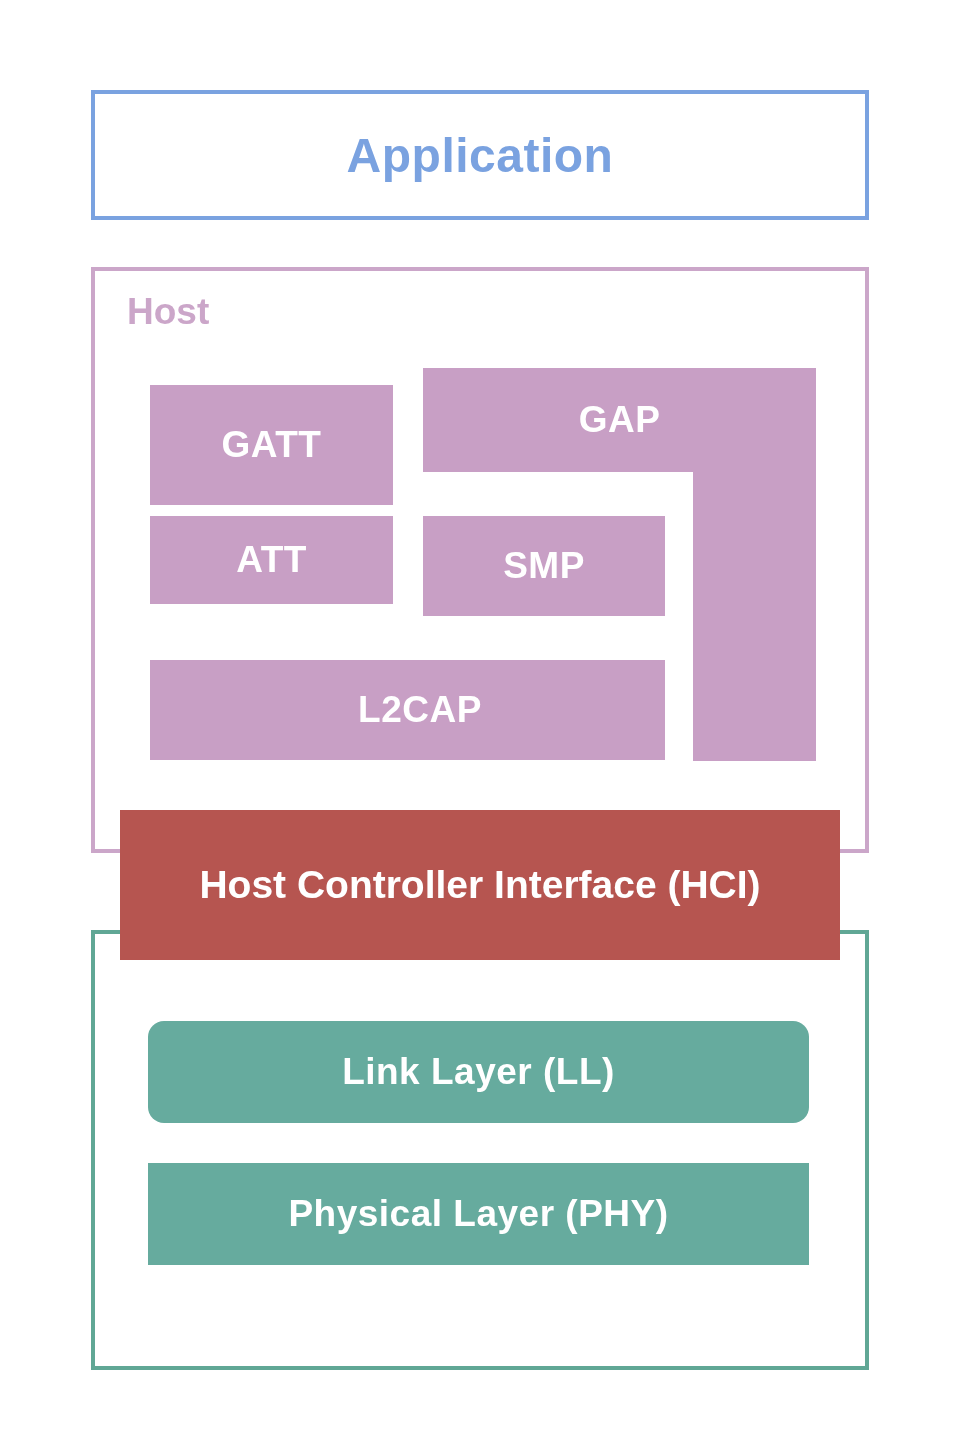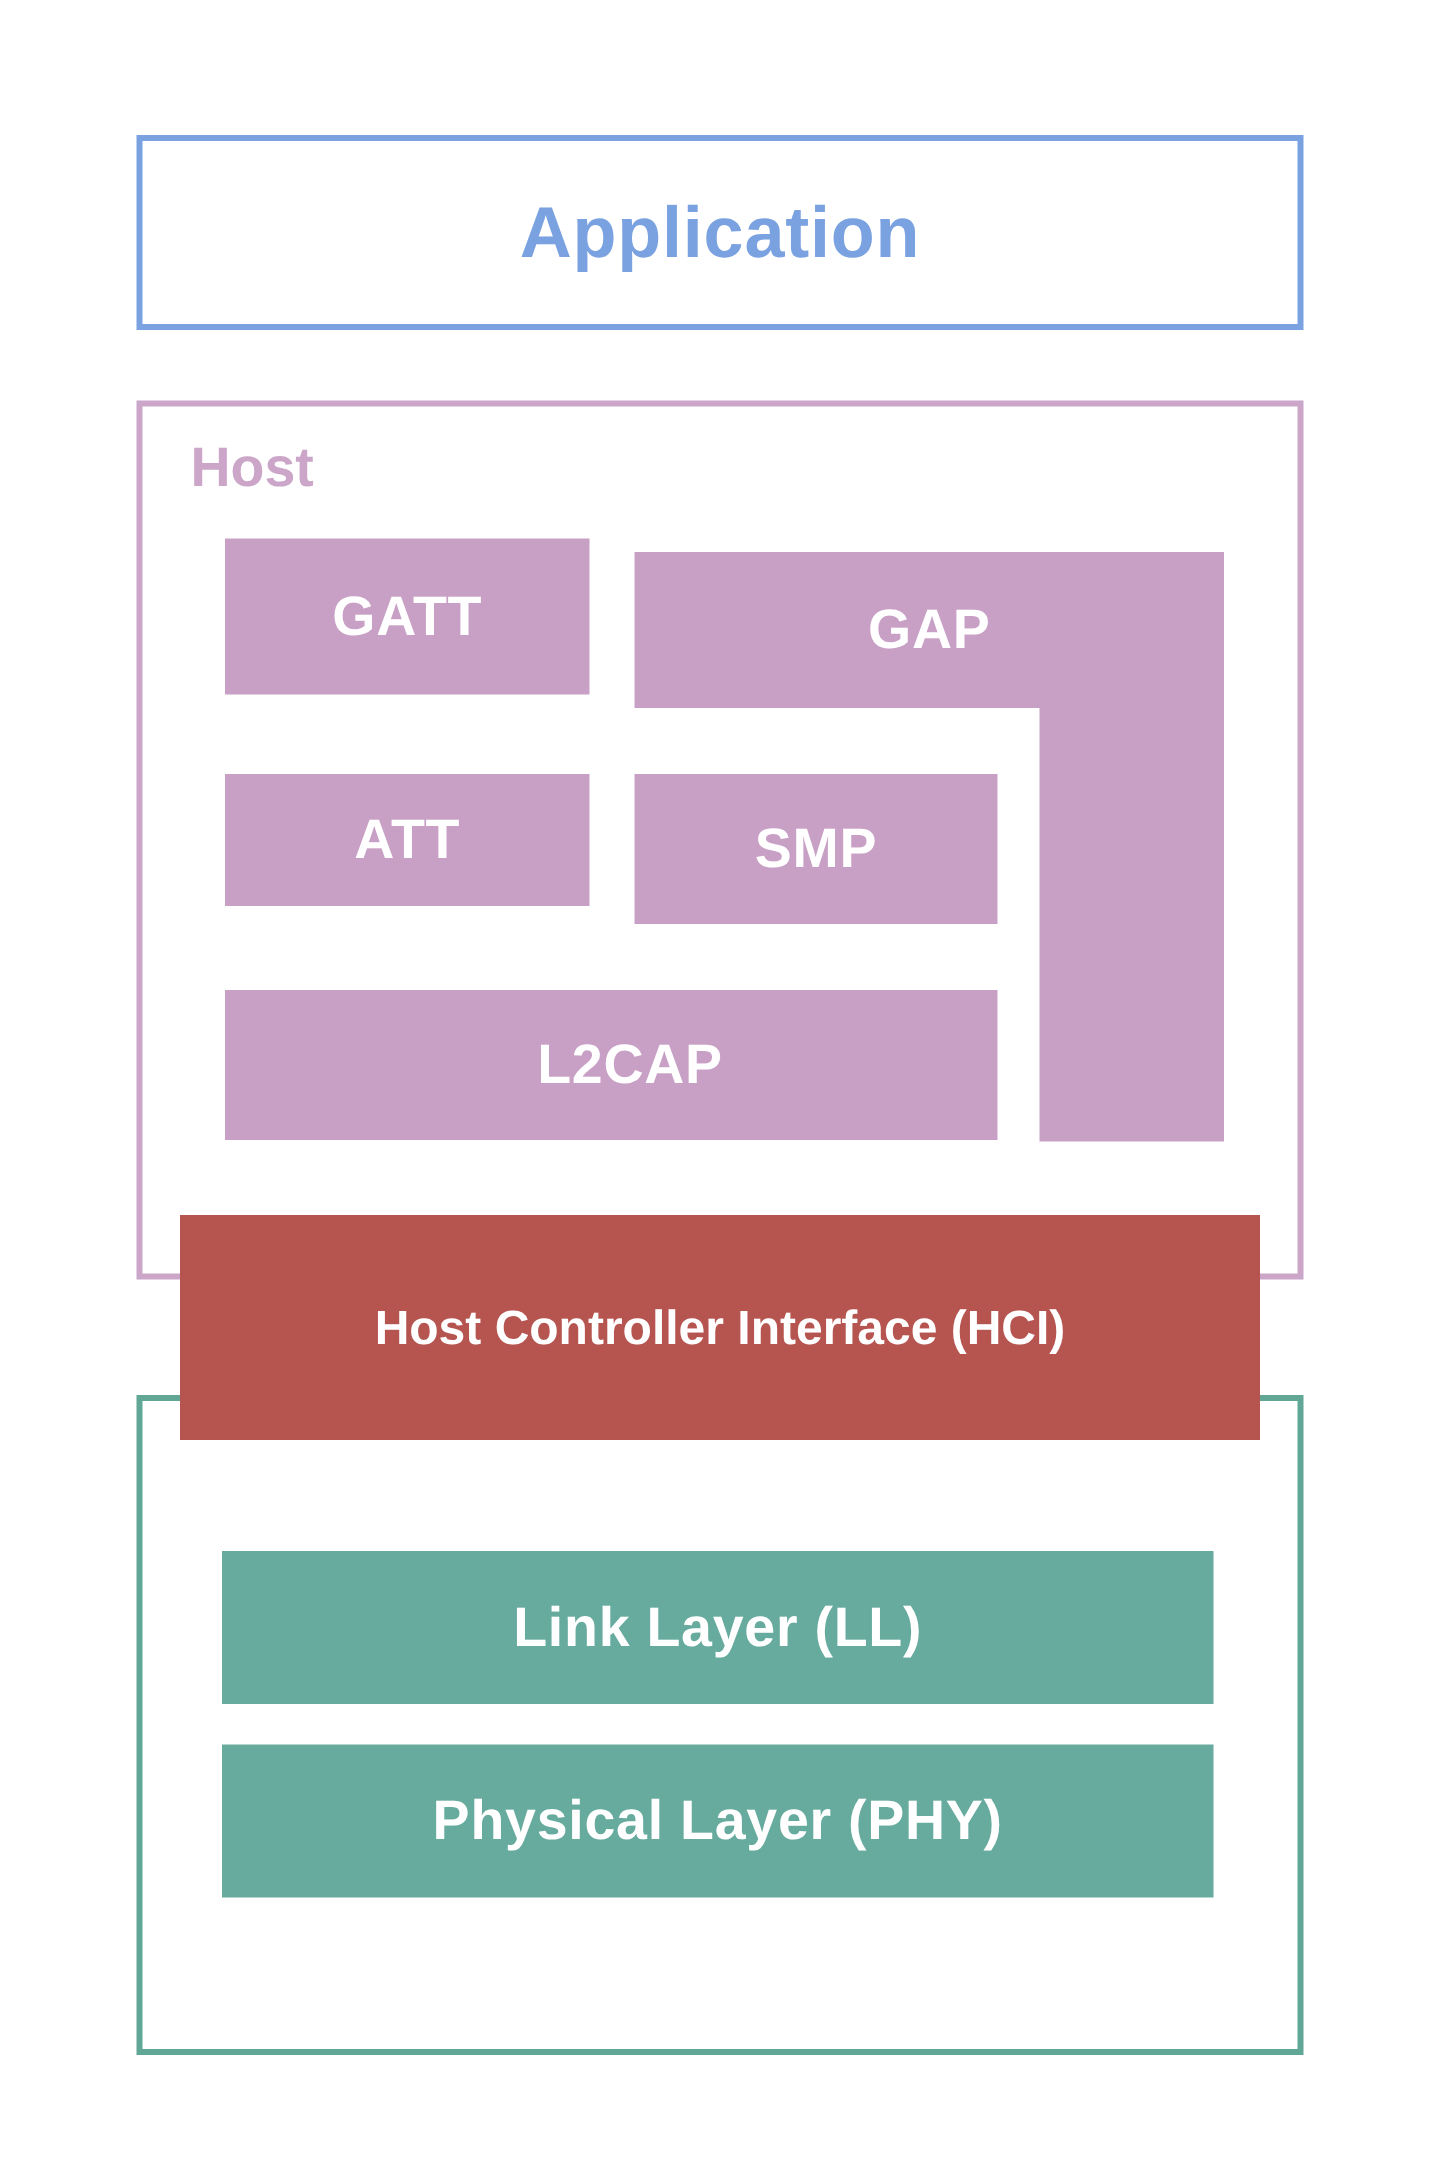--- a/index.html
+++ b/index.html
@@ -47,47 +47,47 @@
     color: var(--host-accent);
     font-size: 37px; font-weight: bold;
   }
   .block {
     position: absolute;
     display: flex; align-items: center; justify-content: center;
     color: var(--block-text);
     font-size: 37px; font-weight: bold; letter-spacing: 0.5px;
   }
   .host-block { background: var(--host-block-fill); }
-  .block-gatt  { left: 55px;  top: 88px;  width: 243px; height: 104px; }
+  .block-gatt  { left: 55px;  top: 114px;  width: 243px; height: 120px; }
   .block-gap   { left: 328px; top: 97px;  width: 393px; height: 104px; }
   .gap-column  { position: absolute; left: 598px; top: 201px; width: 123px; height: 289px;
                  background: var(--host-block-fill); }
   .block-att   { left: 55px;  top: 245px; width: 243px; height: 88px; }
   .block-smp   { left: 328px; top: 245px; width: 242px; height: 100px; }
   .block-l2cap { left: 55px;  top: 389px; width: 515px; height: 100px; padding-left: 25px; }
   .hci-bar {
     position: absolute;
     left: 120px; top: 810px; width: 720px; height: 150px;
     background: var(--hci-fill);
     display: flex; align-items: center; justify-content: center;
     color: var(--block-text);
-    font-size: 32px; font-weight: bold;
+    font-size: 39px; font-weight: bold;
     z-index: 5;
   }
   .controller-box {
     left: 91px; top: 930px; width: 778px; height: 440px;
     border: 4px solid var(--controller-accent);
   }
   .controller-label {
     position: absolute; left: 32px; bottom: 16px;
     color: var(--controller-accent);
     font-size: 37px; font-weight: bold;
   }
   .controller-block { background: var(--controller-block-fill); }
-  .block-ll  { left: 53px; top: 100px;  width: 661px; height: 102px; }
+  .block-ll  { left: 53px; top: 87px;  width: 661px; height: 102px; border-radius: 16px; }
   .block-phy { left: 53px; top: 229px; width: 661px; height: 102px; }
 </style>
 </head>
 <body>
 
 <div class="canvas">
 
   <div class="outline-box app-box">
     <span class="app-label">Application</span>
   </div>

